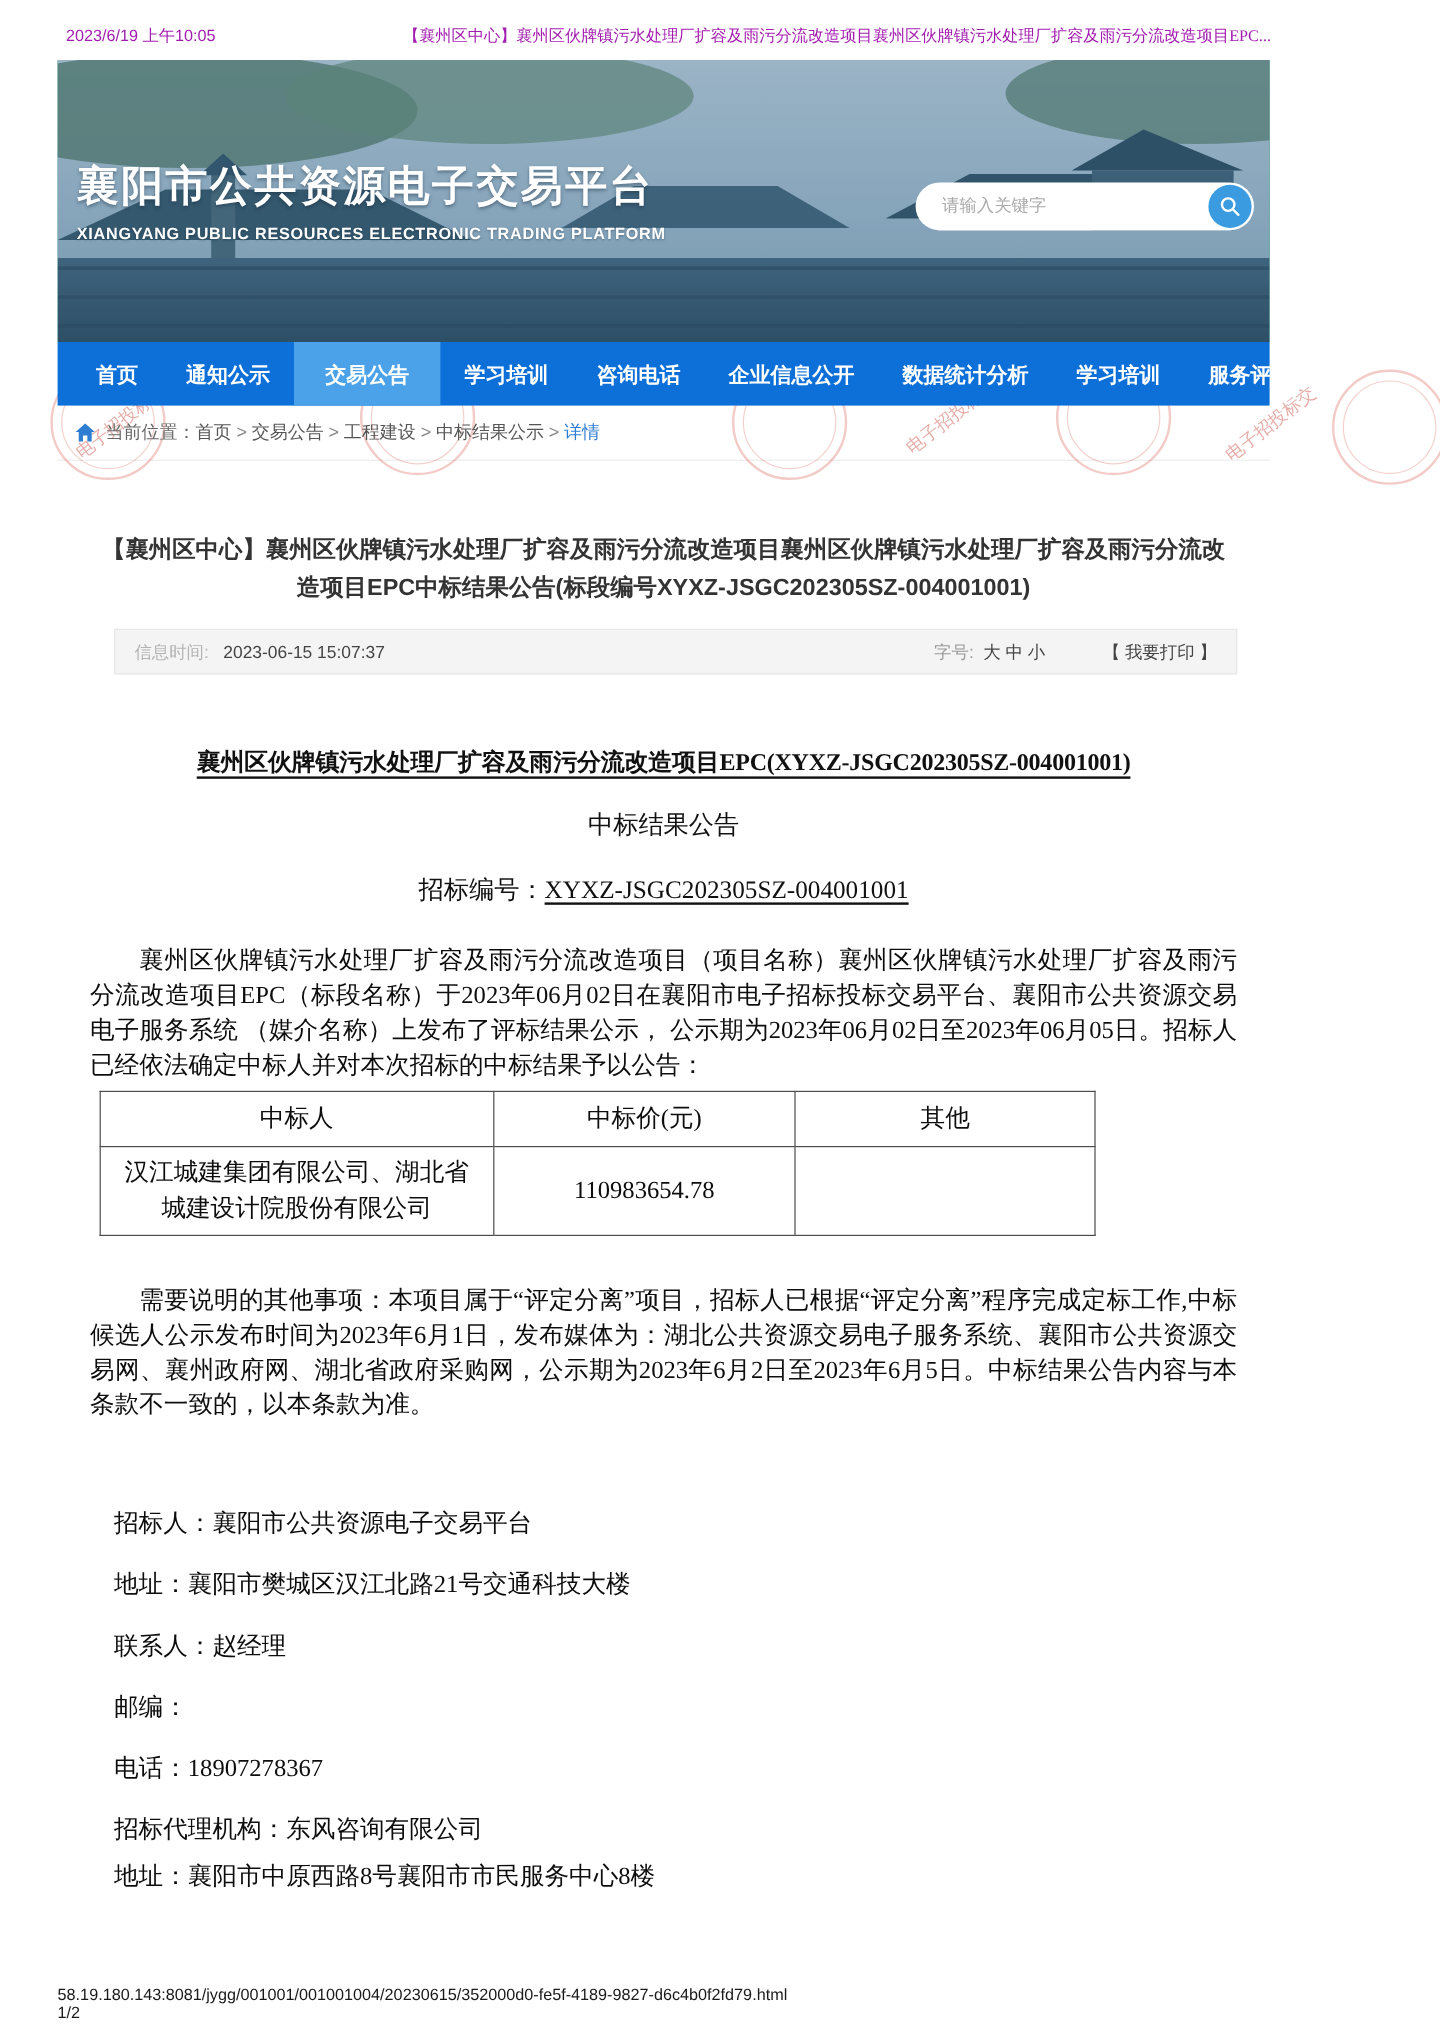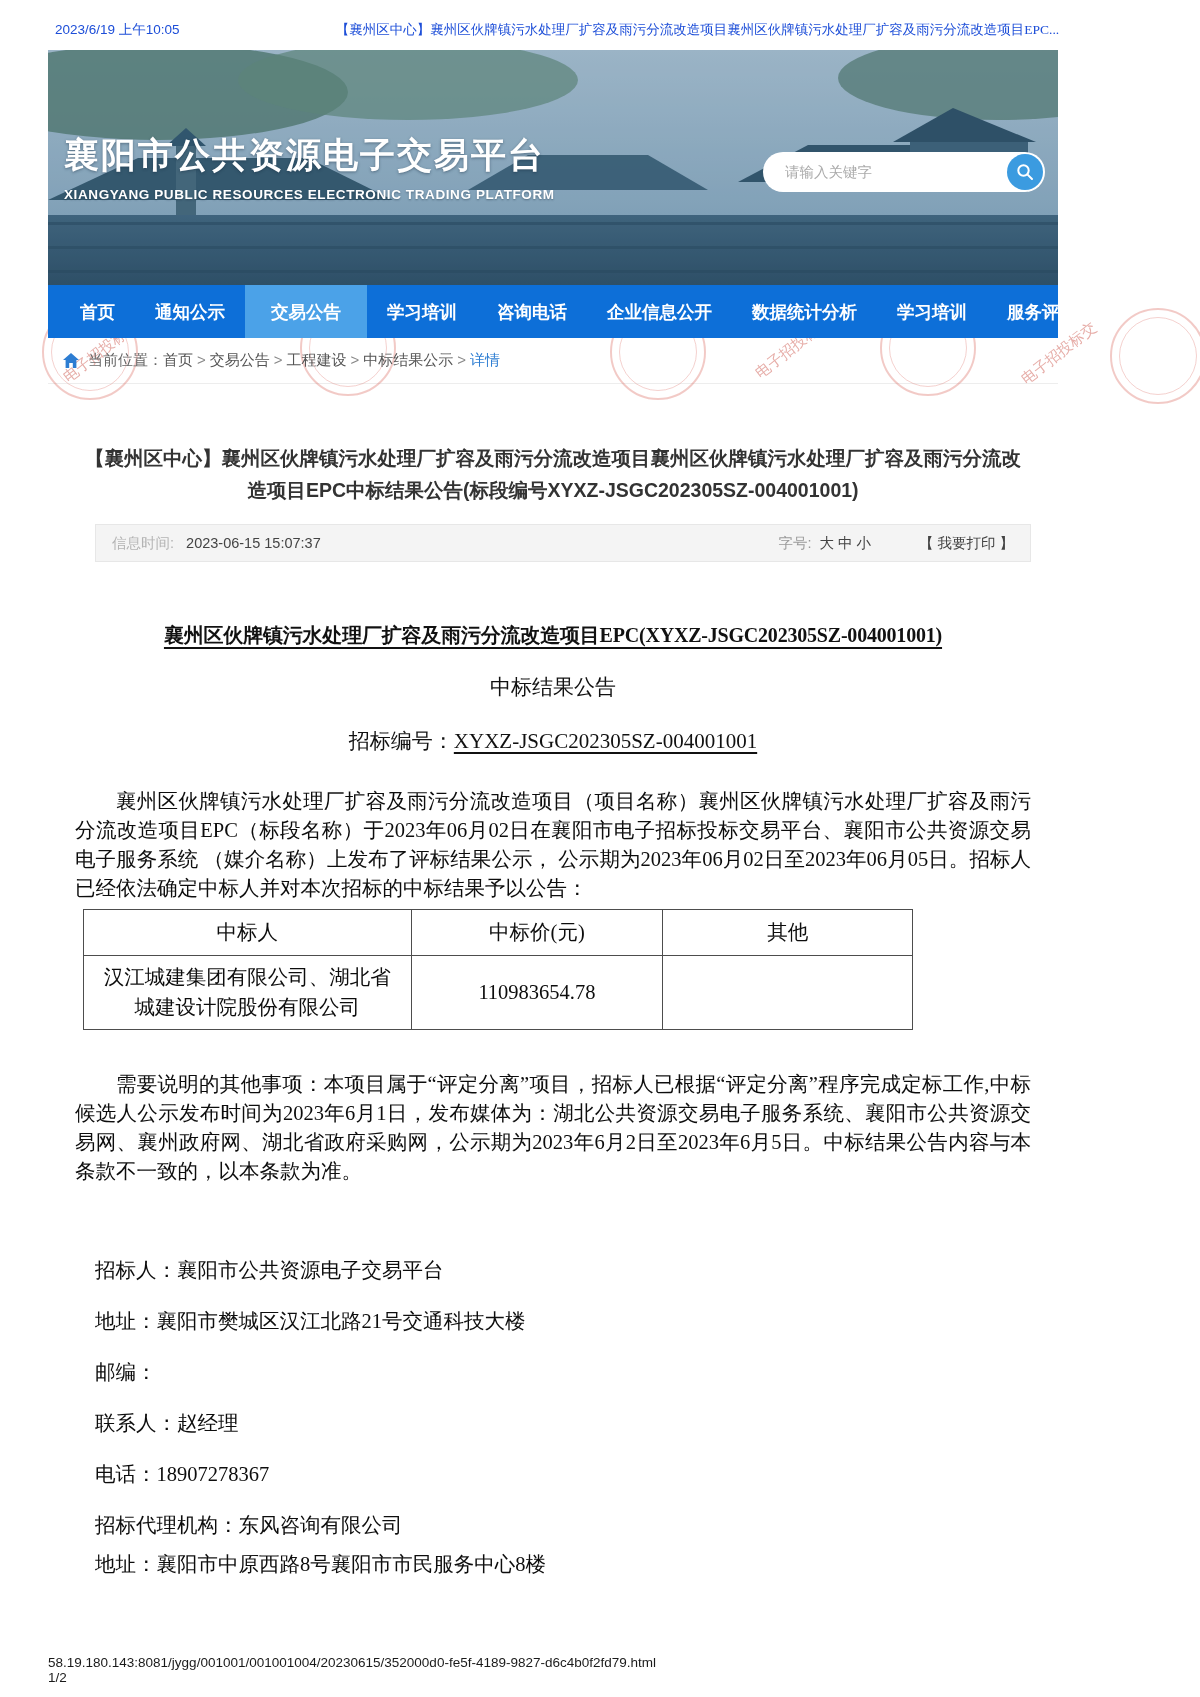--- a/index.html
+++ b/index.html
@@ -4,21 +4,21 @@
 <style>
   * { margin:0; padding:0; box-sizing:border-box; }
   html,body { width:1200px; }
   body {
     height:1697px; position:relative; overflow:hidden; background:#fff;
     font-family:"Liberation Sans","DejaVu Sans",sans-serif; color:#222;
   }
   
   .print-header {
     height:50px; display:flex; align-items:center;
-    padding:10px 60px 0 55px; font-size:13.5px; color:#1d4ed8;
+    padding:10px 60px 0 55px; font-size:13.5px; color:#a21caf;
   }
   .print-dt { flex:0 0 200px; }
   .print-title { flex:1; text-align:center; white-space:nowrap; overflow:hidden;font-family:Liberation Serif, serif; }
   .print-footer {
     position:absolute; left:0; right:0; bottom:12px;
     display:flex; justify-content:space-between; padding:0 48px;
     font-size:13.5px; color:#1a1a1a;flex-direction:column;
   }
   
   .container { margin-left:48px; width:1010px; position:relative; }
@@ -251,22 +251,22 @@
               <td></td>
             </tr>
           </tbody>
       </table>
 
       <p class="para notes">需要说明的其他事项：本项目属于“评定分离”项目，招标人已根据“评定分离”程序完成定标工作,中标候选人公示发布时间为2023年6月1日，发布媒体为：湖北公共资源交易电子服务系统、襄阳市公共资源交易网、襄州政府网、湖北省政府采购网，公示期为2023年6月2日至2023年6月5日。中标结果公告内容与本条款不一致的，以本条款为准。</p>
 
       <div class="contacts">
           <p class="contact-line">招标人：襄阳市公共资源电子交易平台</p>
           <p class="contact-line">地址：襄阳市樊城区汉江北路21号交通科技大楼</p>
+          <p class="contact-line">联系人：赵经理</p>
           <p class="contact-line">邮编：</p>
-          <p class="contact-line">联系人：赵经理</p>
           <p class="contact-line">电话：18907278367</p>
           <p class="contact-line">招标代理机构：东风咨询有限公司</p>
           <p class="contact-line">地址：襄阳市中原西路8号襄阳市市民服务中心8楼</p>
         </div>
     </div>
   </main>
 </div>
 
 <div class="print-footer">
   <span>58.19.180.143:8081/jygg/001001/001001004/20230615/352000d0-fe5f-4189-9827-d6c4b0f2fd79.html</span>

